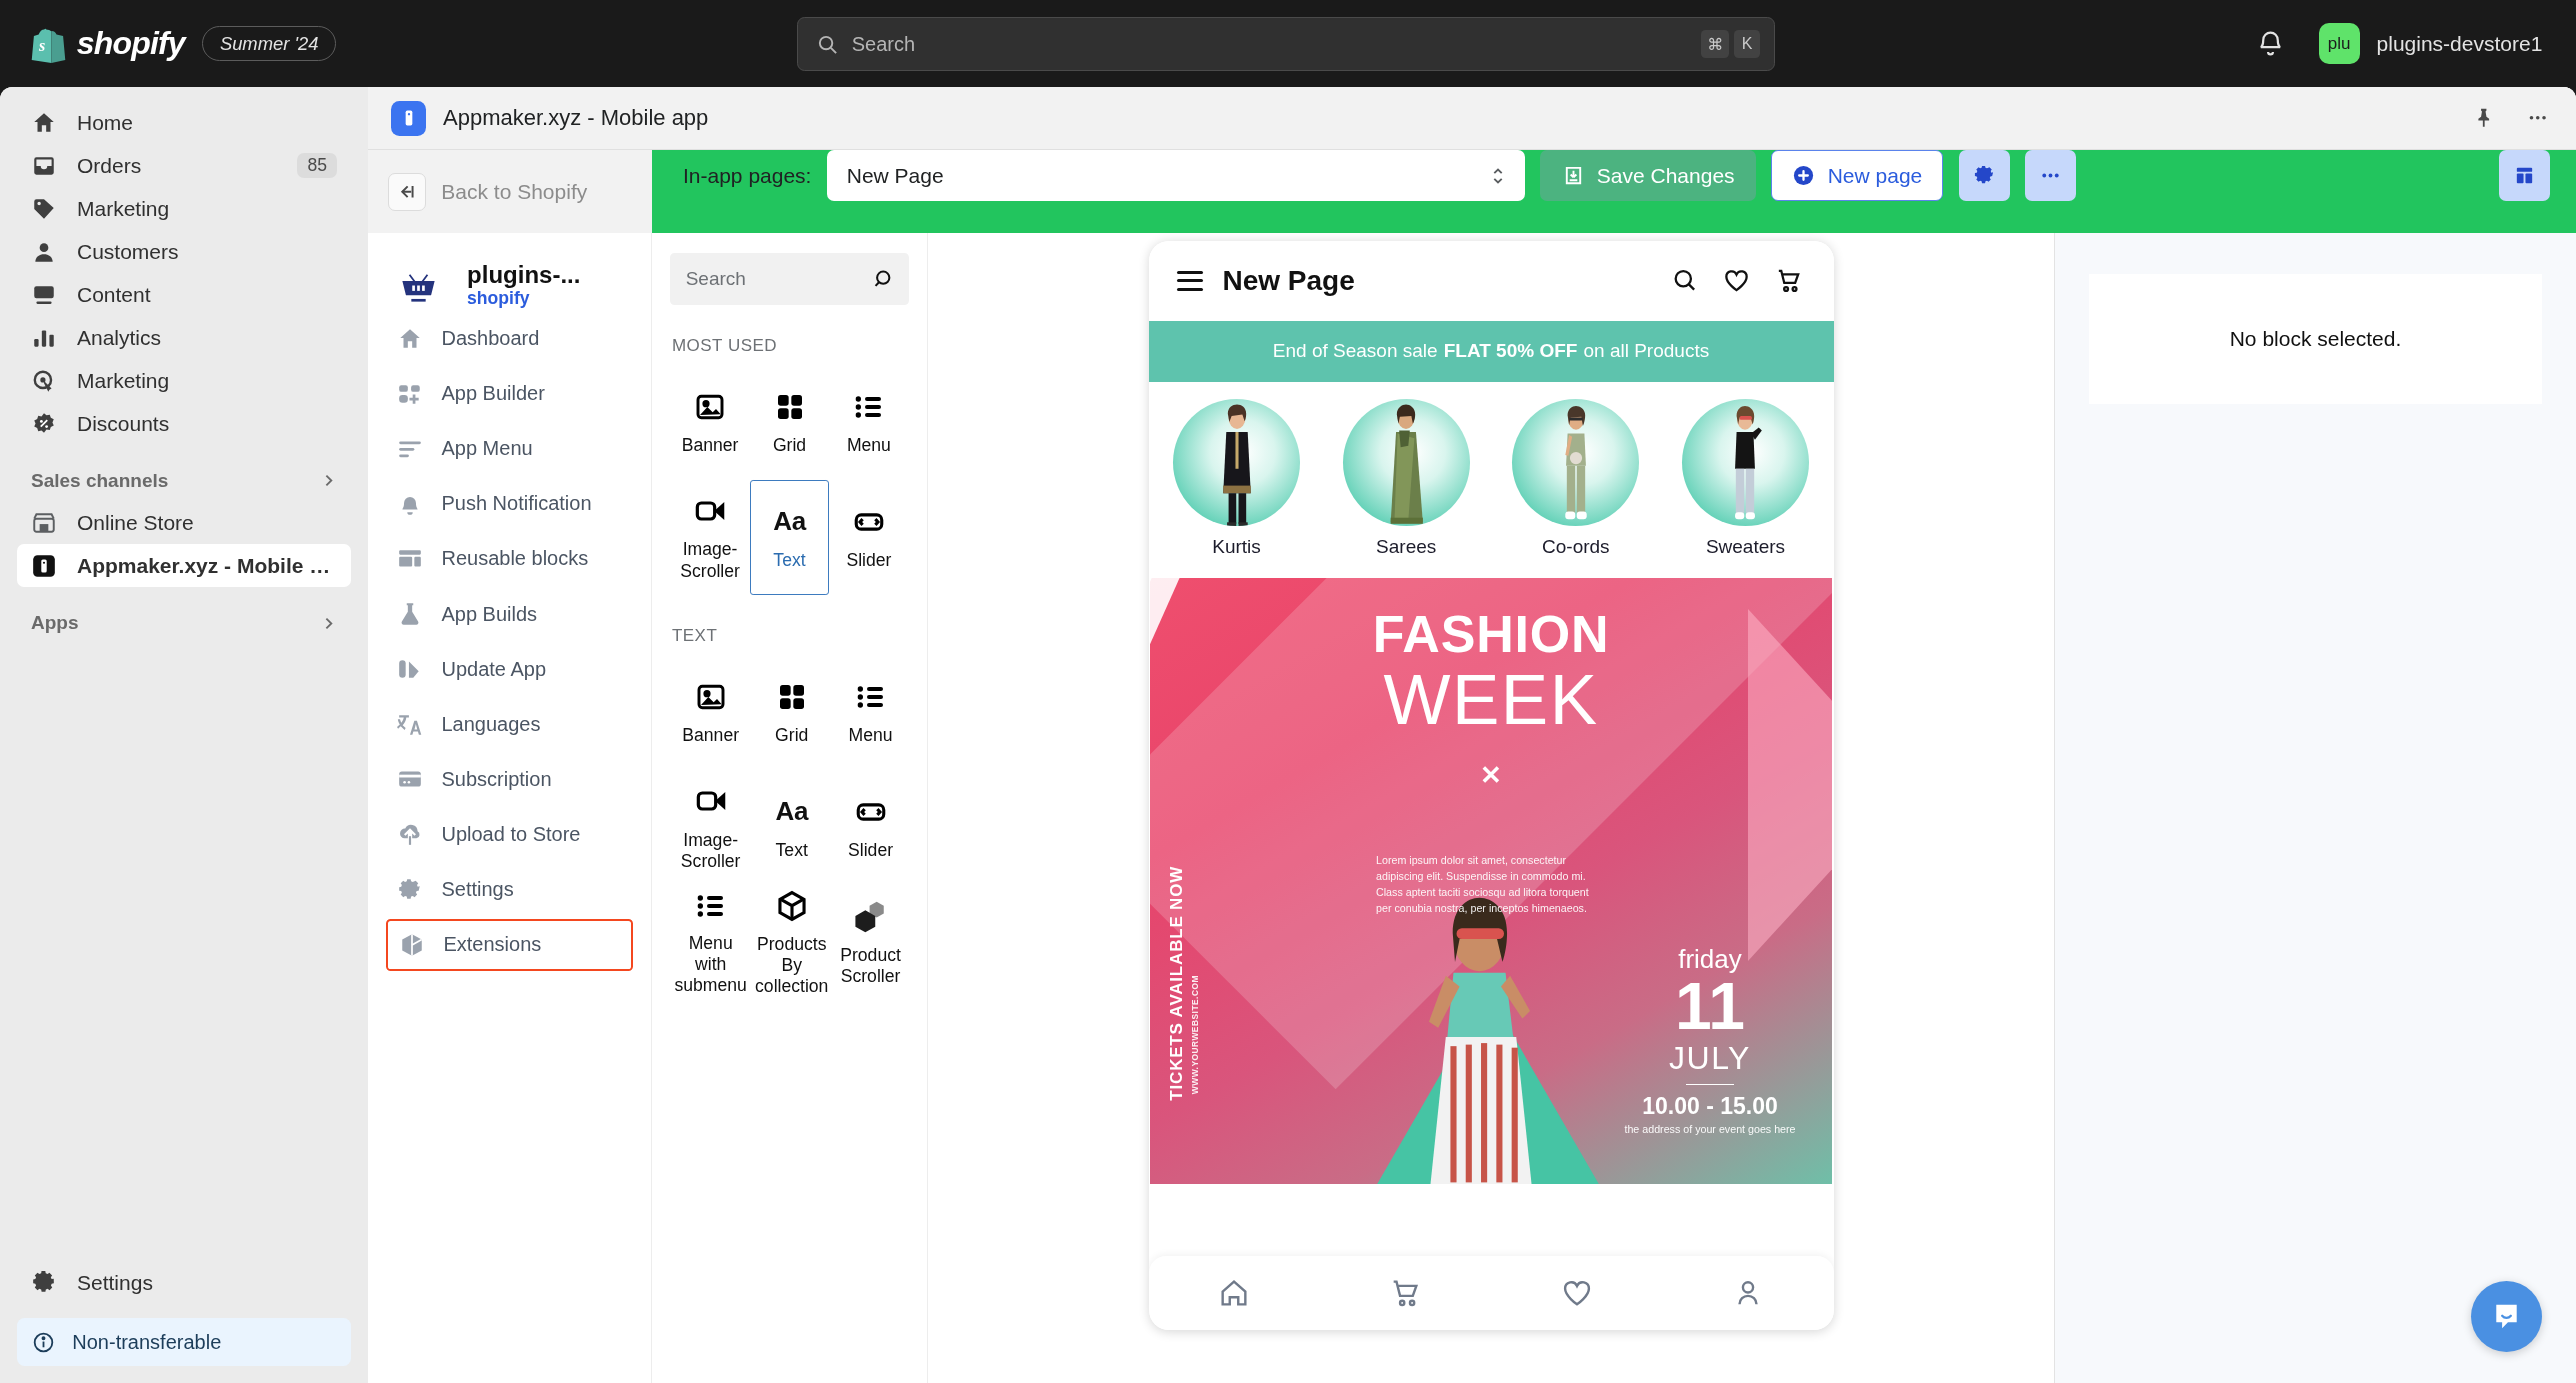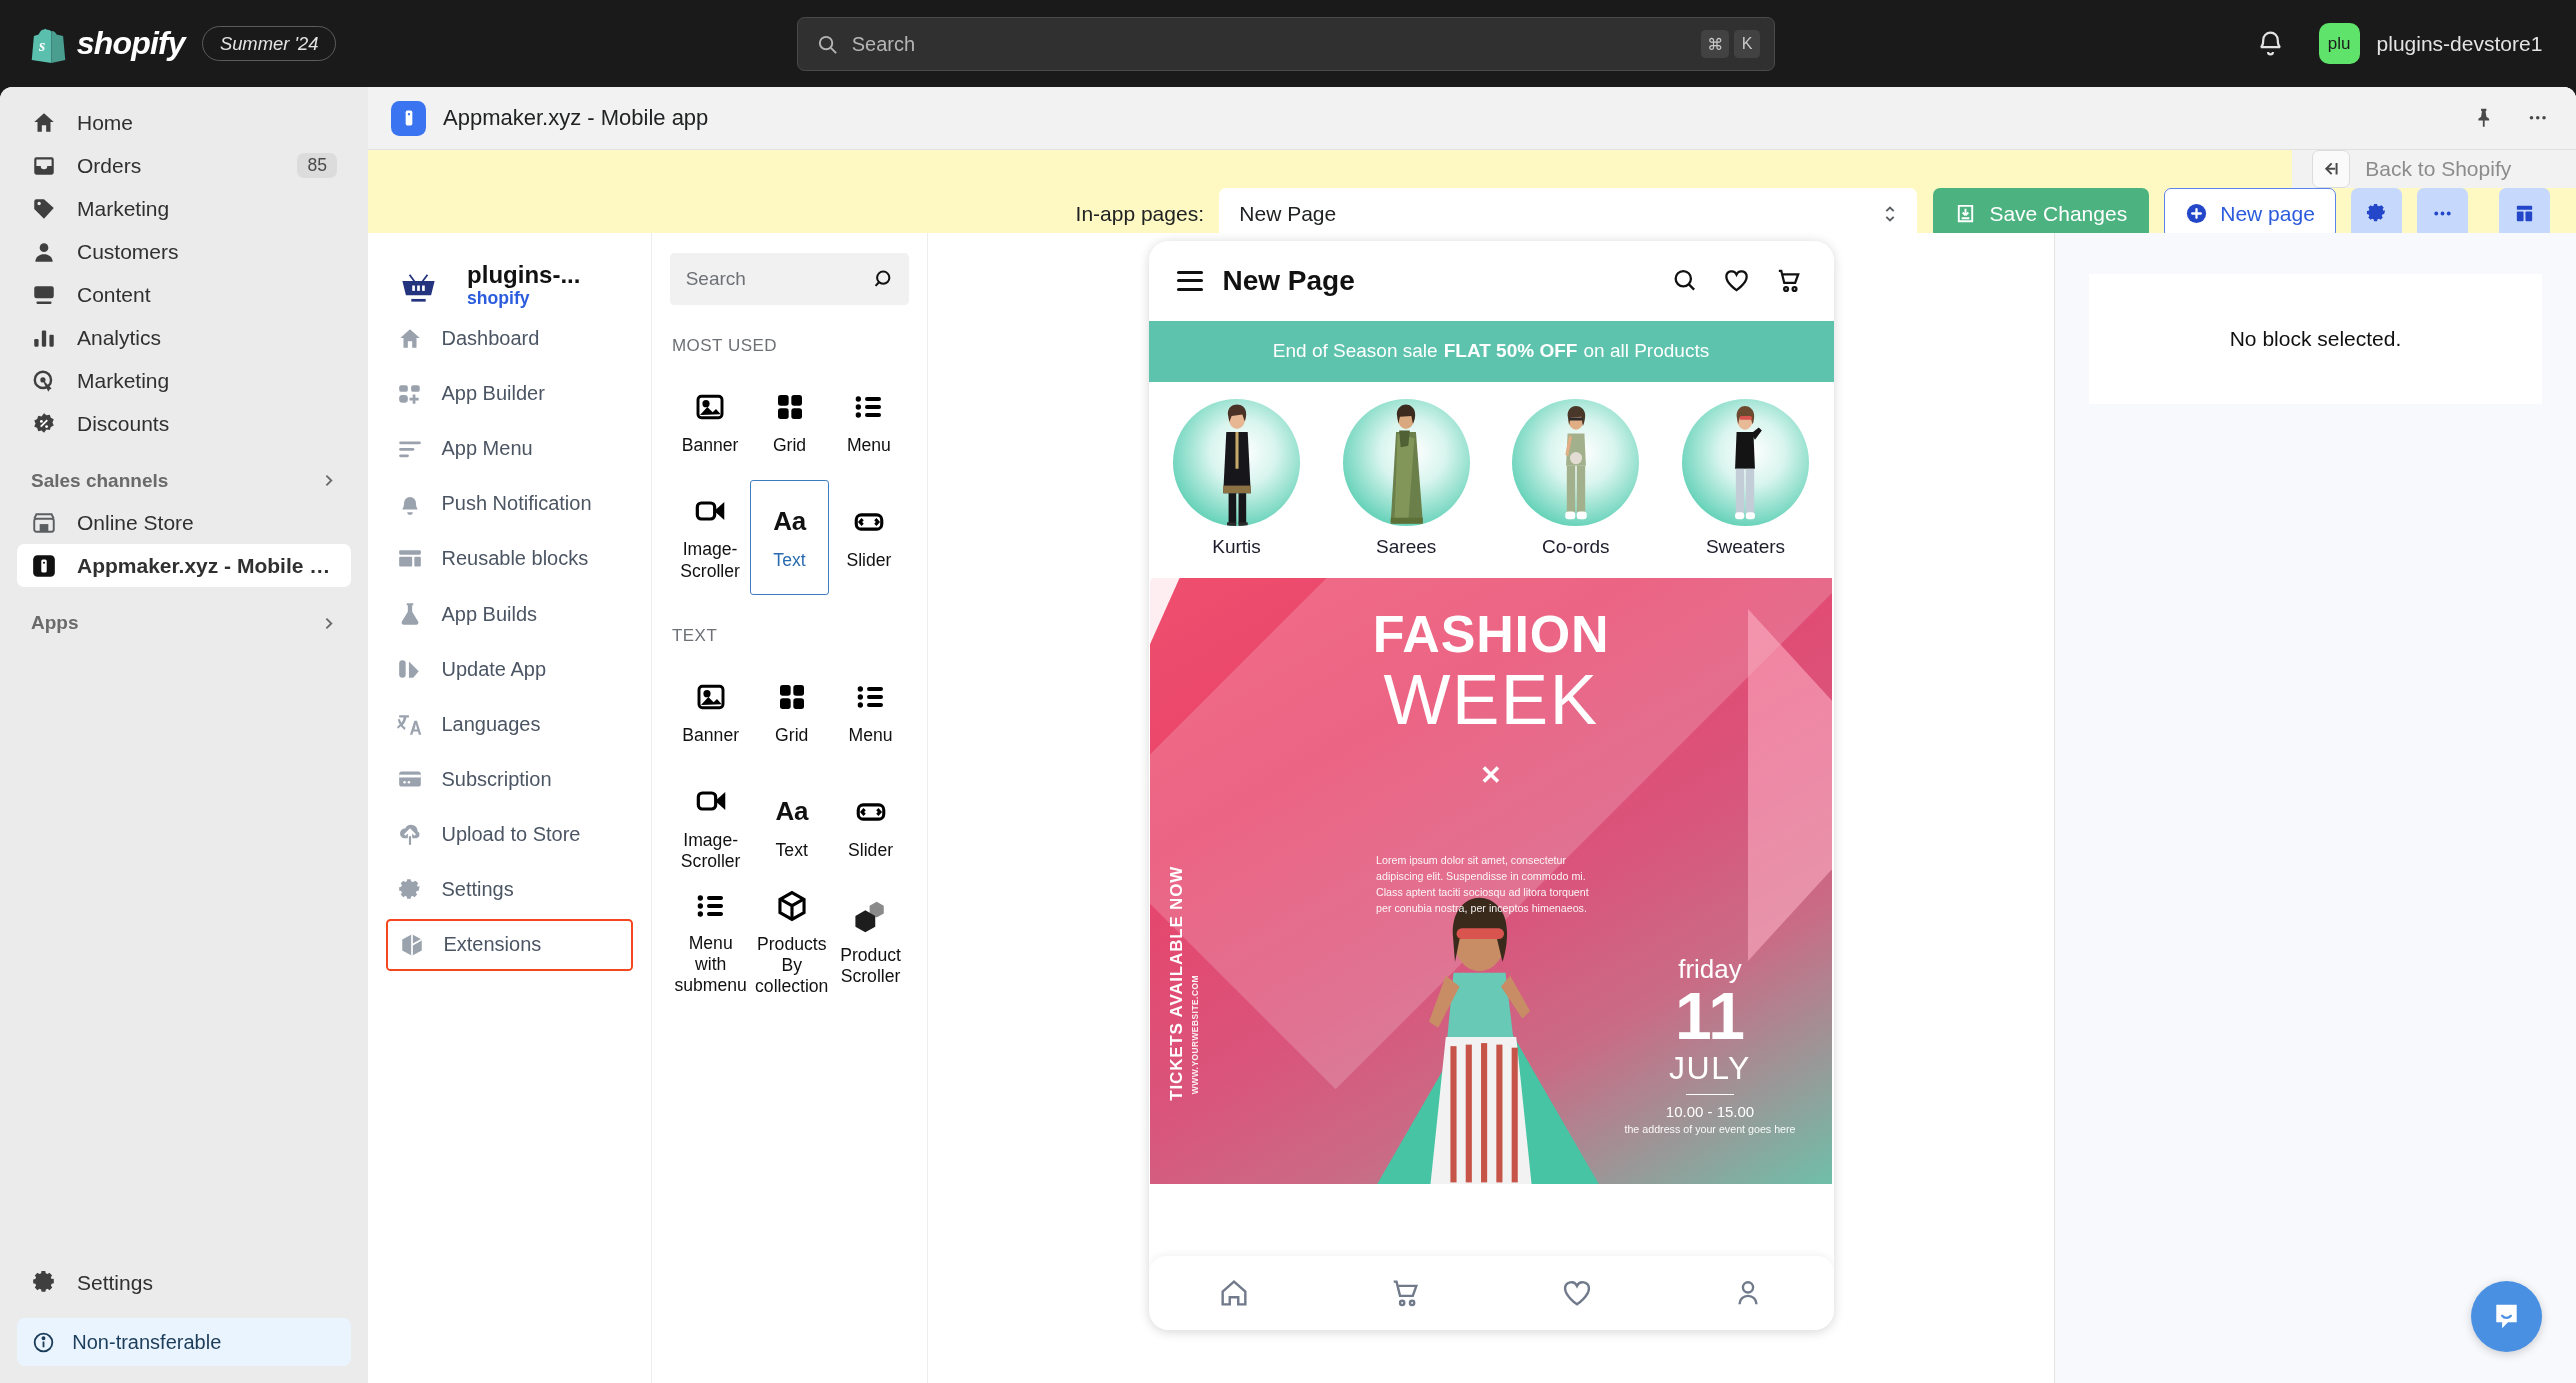--- a/index.html
+++ b/index.html
@@ -106,23 +106,22 @@
     display: flex; align-items: center; justify-content: center; flex: none;
   }
   .app-title { font-size: 22px; color: #202223; font-weight: 400; flex: 1; }
   .tb-icon-btn {
     width: 37px; height: 37px; border-radius: 7px; cursor: pointer;
     display: flex; align-items: center; justify-content: center;
   }
 
   
   .builder-toolbar {
-    height: 83px; display: flex; align-items: flex-end;
-    background: #fef9c3;
-    flex-direction: column;
+    height: 83px; display: flex; align-items: flex-start;
+    background: #22c55e;
   }
   .back-zone {
     width: 284px; height: 83px; background: #f2f2f2;
     display: flex; align-items: center; gap: 15.3px; padding-left: 20px;
   }
   .back-box {
     width: 38px; height: 38px; border-radius: 7px; background: #fafafa;
     border: 0.8px solid #dcdcdc; display: flex; align-items: center; justify-content: center;
     cursor: pointer; flex: none;
   }
@@ -286,21 +285,21 @@
   .tickets-url {
     position: absolute; left: 40px; bottom: 90px;
     writing-mode: vertical-rl; transform: rotate(180deg);
     color: rgba(255,255,255,.9); font-weight: 600; font-size: 8.4px; letter-spacing: 0.5px;
   }
   .fw-right { position: absolute; right: 26px; bottom: 49px; text-align: center; color: #fff; width: 192px; }
   .fw-friday { font-size: 26px; font-weight: 300; line-height: 1; }
   .fw-day { font-size: 66px; font-weight: 800; line-height: 1.05; }
   .fw-month { font-size: 32px; font-weight: 300; letter-spacing: 1.5px; line-height: 1.1; }
   .fw-rule { width: 48px; height: 1.5px; background: #fff; margin: 7.7px auto; }
-  .fw-time { font-size: 15px; font-weight: 400; }
+  .fw-time { font-size: 23px; font-weight: 700; }
   .fw-addr { font-size: 10.7px; margin-top: 3.1px; color: rgba(255,255,255,.95); }
   .model {
     position: absolute; left: 230px; bottom: 0; width: 199px; height: 291px;
   }
   .ph-bottomnav {
     position: absolute; left: 0; right: 0; bottom: 0; height: 74px;
     background: #fff; display: flex; align-items: center;
     border-top-left-radius: 17px; border-top-right-radius: 17px;
     box-shadow: 0 -1.5px 7.7px rgba(0,0,0,.05);
   }

